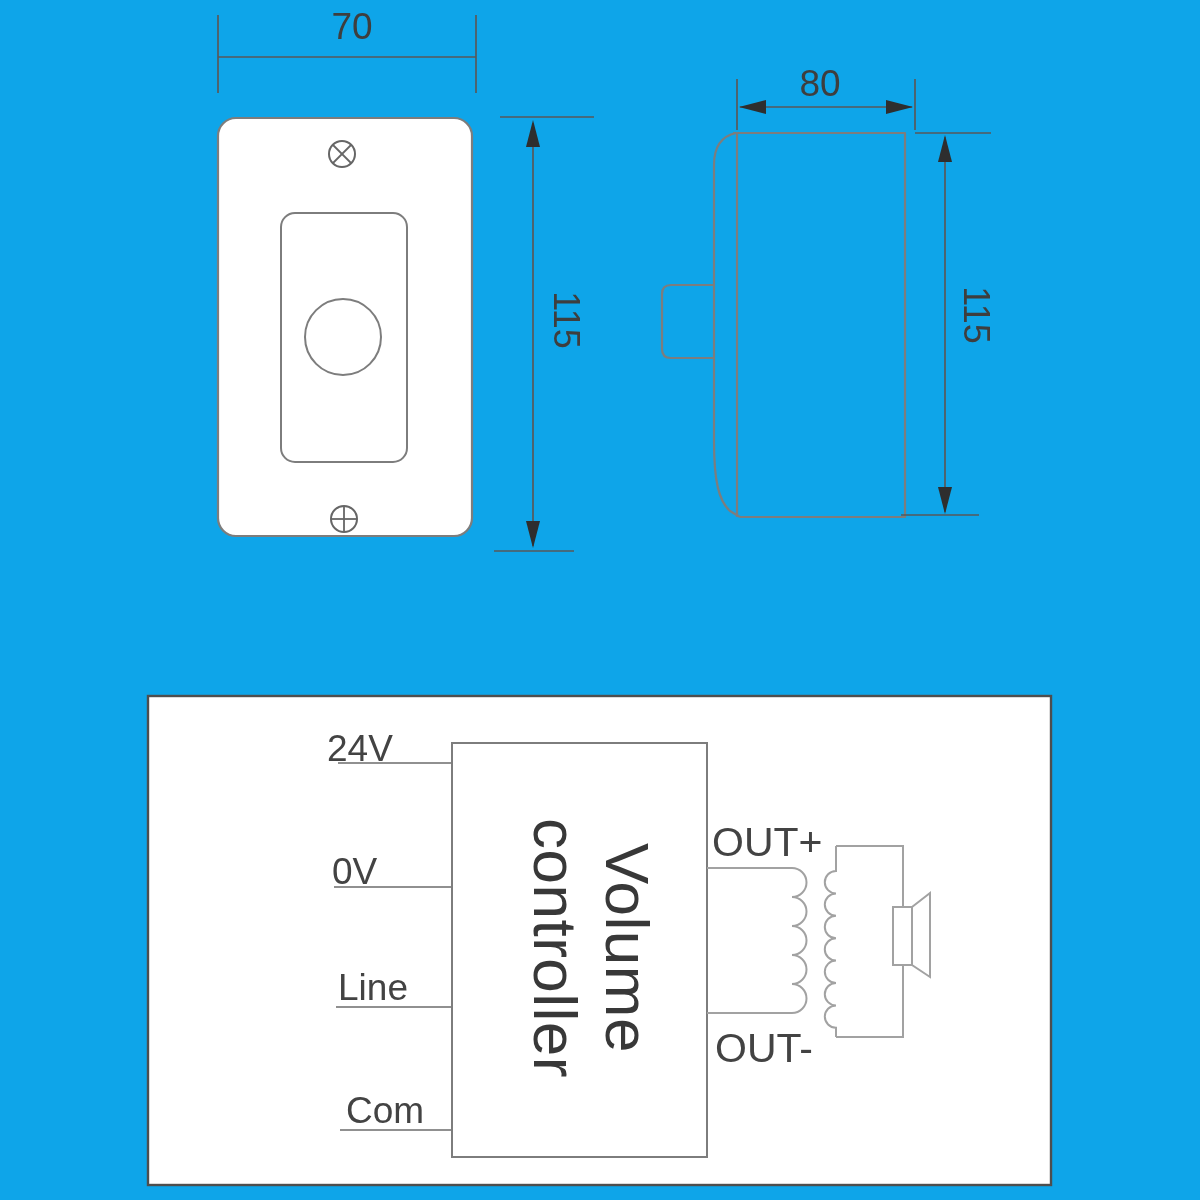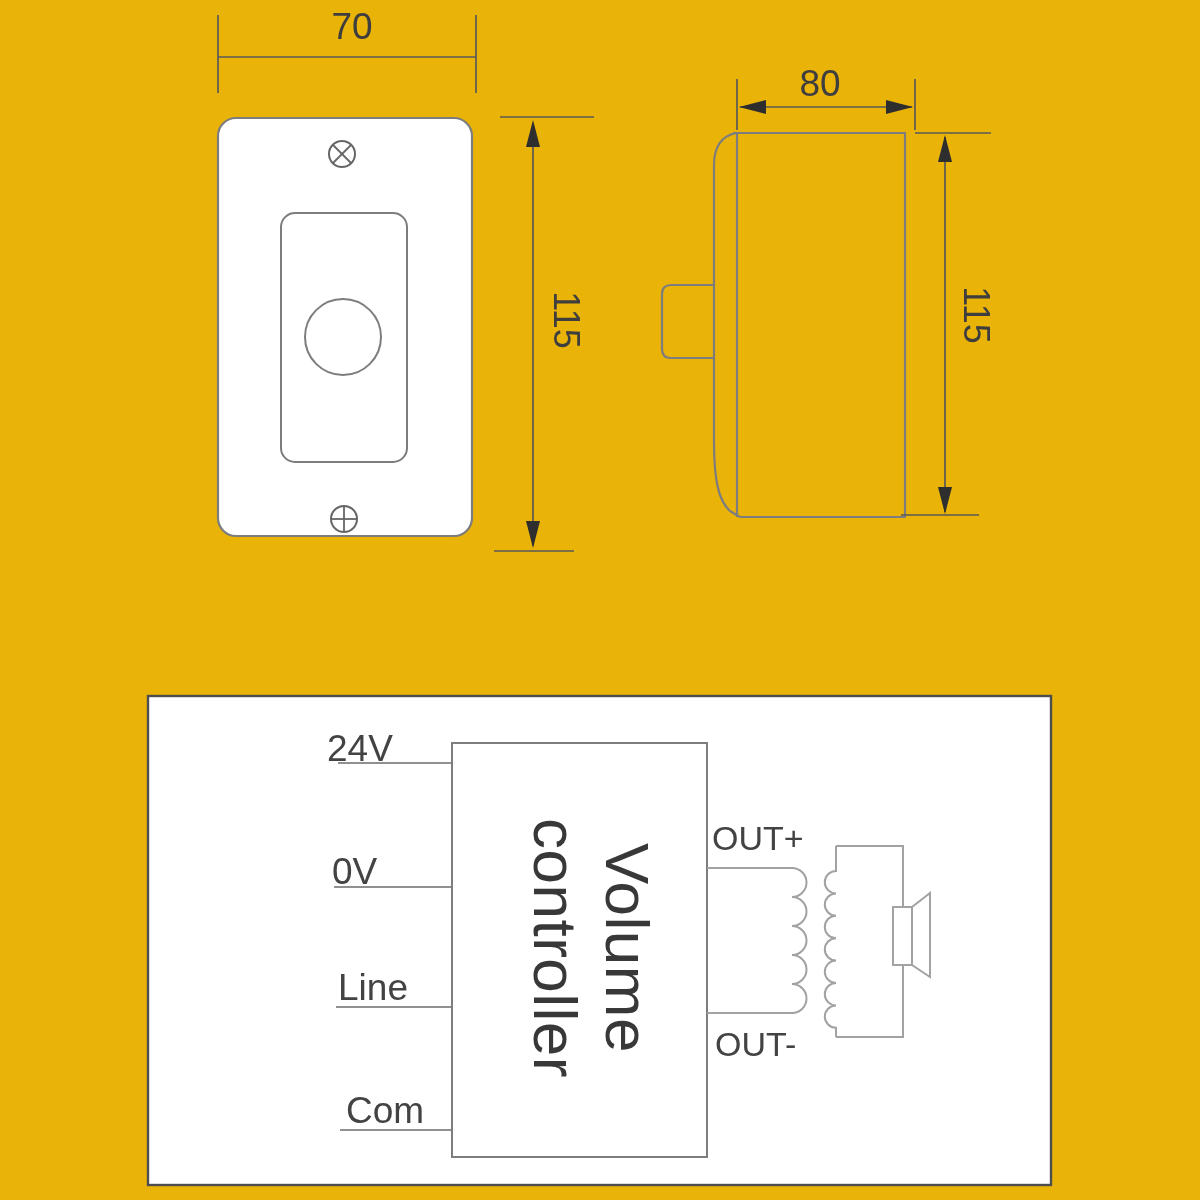--- a/index.html
+++ b/index.html
@@ -1,23 +1,23 @@
 <!DOCTYPE html>
 <html><head>
 <meta charset="utf-8">
 <style>
   html,body{margin:0;padding:0;background:#ffffff;}
-  #canvas{position:relative;width:1200px;height:1200px;background:#eab308;overflow:hidden;
+  #canvas{position:relative;width:1200px;height:1200px;background:#0ea5e9;overflow:hidden;
           font-family:"Liberation Sans", sans-serif;}
   #art{position:absolute;left:0;top:0;}
   .lbl{position:absolute;color:#3e3e3e;white-space:nowrap;}
   .dim{font-size:37px;font-weight:400;transform:translate(-50%,-50%);}
   .dim-rot{font-size:36px;font-weight:400;transform:translate(-50%,-50%) rotate(90deg);}
   .wire-lbl{font-size:37px;color:#434343;}
-  .out-lbl{font-size:34px;color:#434343;}
+  .out-lbl{font-size:41px;color:#434343;}
   .ctrl-lbl{font-size:62px;line-height:1.16;text-align:center;color:#383838;
             white-space:pre-line;transform:translate(-50%,-50%) rotate(90deg);letter-spacing:0.5px;}
 </style>
 </head>
 <body>
 
 <div id="canvas">
 
   <svg id="art" width="1200" height="1200" viewBox="0 0 1200 1200">
 

